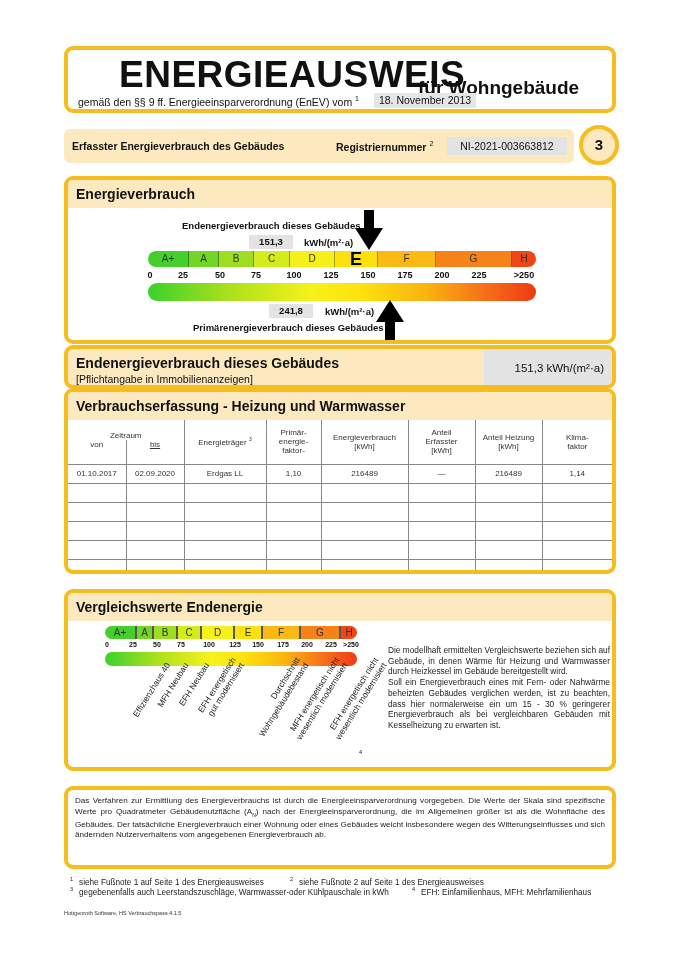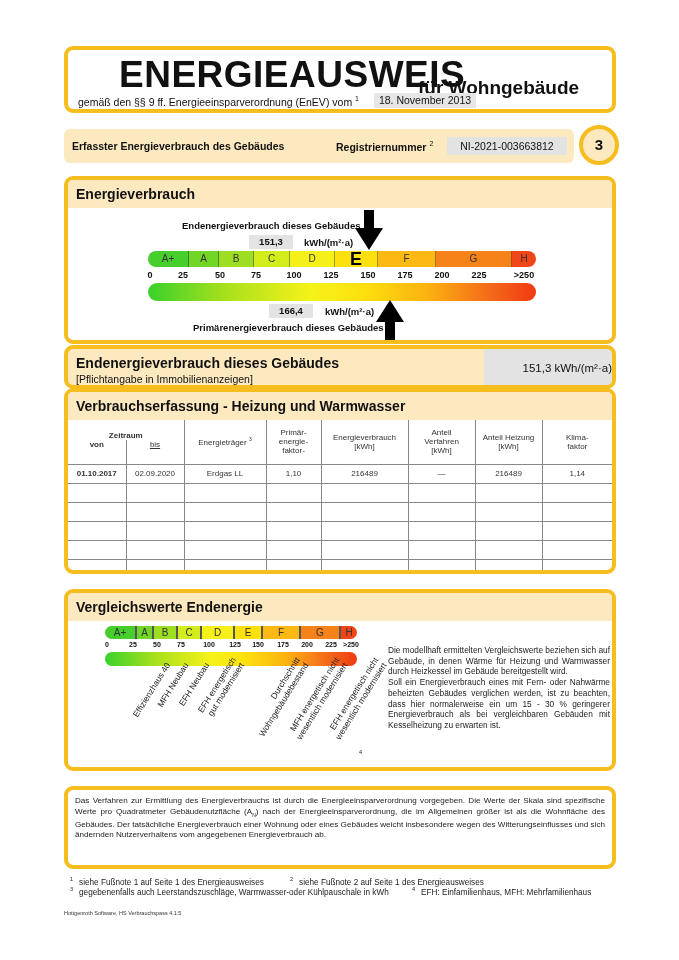--- a/index.html
+++ b/index.html
@@ -33,28 +33,28 @@
   .ticks { position: absolute; font-size: 9px; font-weight: bold; }
   .ticks span { position: absolute; transform: translateX(-50%); white-space: nowrap; }
   .valbox { position: absolute; background: #e3e3e3; font-size: 9.5px; font-weight: bold; text-align: center; line-height: 14px; height: 14px; }
   .unit { position: absolute; font-size: 9.5px; font-weight: bold; }
   .cap { position: absolute; font-size: 9.5px; font-weight: bold; }
 
   
   #ee { left: 64px; top: 345px; width: 552px; height: 44px; background: #fde9c0; }
   #ee .t { position: absolute; left: 8px; top: 6px; font-size: 14px; font-weight: bold; }
   #ee .s { position: absolute; left: 8px; top: 24px; font-size: 10.5px; }
-  #ee .v { position: absolute; right: 0; top: 0; width: 128px; height: 36px; background: #e3e3e3; font-size: 11.5px; text-align: right; line-height: 38px; }
+  #ee .v { position: absolute; right: 0; top: 0; width: 128px; height: 36px; background: #e3e3e3; font-size: 11.5px; text-align: right; padding-right: 8px; line-height: 38px; }
 
   
   #vt { left: 64px; top: 388px; width: 552px; height: 186px; }
   table { border-collapse: collapse; width: 100%; font-size: 8px; color: #333; }
   td, th { border: 1px solid #888; text-align: center; font-weight: normal; padding: 0 2px; }
   table tr:first-child th { border-top: none; }
-  table td:first-child, table th:first-child { border-left: none; font-weight: bold; }
+  table td:first-child, table th:first-child { border-left: none; }
   table td:last-child, table th:last-child { border-right: none; }
   .data-row td { height: 19px; }
   .empty-row td { height: 19px; }
 
   
   #vg { left: 64px; top: 589px; width: 552px; height: 182px; }
   .rot { position: absolute; transform-origin: right bottom; transform: rotate(-58deg); font-size: 8.5px; color: #222; white-space: nowrap; text-align: right; line-height: 10px; }
   #vg .desc { position: absolute; left: 320px; top: 52px; width: 222px; font-size: 8.3px; line-height: 10.7px; text-align: justify; color: #222; }
   #vg .fn4 { position: absolute; left: 291px; top: 156px; font-size: 5.5px; }
 
@@ -118,21 +118,21 @@
     <span style="left:183px;">125</span>
     <span style="left:220px;">150</span>
     <span style="left:257px;">175</span>
     <span style="left:294px;">200</span>
     <span style="left:331px;">225</span>
     <span style="left:376px;">&gt;250</span>
   </div>
 
   <div class="grad-bar" style="left:80px; top:103px; width:388px;"></div>
 
-  <div class="valbox" style="left:201px; top:124px; width:44px;">166,4</div>
+  <div class="valbox" style="left:201px; top:124px; width:44px;">241,8</div>
   <div class="unit" style="left:257px; top:126px;">kWh/(m²·a)</div>
   <div class="cap" style="left:125px; top:142px;">Primärenergieverbrauch dieses Gebäudes</div>
 
   <svg class="abs" style="left:308px; top:120px;" width="28" height="40">
     <polygon points="14,0 28,22 0,22" fill="#000"></polygon>
     <rect x="9" y="20" width="10" height="20" fill="#000"></rect>
   </svg>
 </div>
 
 <div id="ee" class="box">
@@ -147,21 +147,21 @@
     <tbody>
         <tr style="height:20px;">
       <th colspan="2" style="border-bottom:none; vertical-align:bottom;">Zeitraum</th>
       <th rowspan="2" style="width:82px;"><span>Energieträger</span> <sup style="font-size:5px;">3</sup></th>
       <th rowspan="2" style="width:55px; white-space:pre-line;">Primär-
 energie-
 faktor-</th>
       <th rowspan="2" style="width:87px; white-space:pre-line;">Energieverbrauch
 [kWh]</th>
       <th rowspan="2" style="width:67px; white-space:pre-line;">Anteil
-Verfahren
+Erfasster
 [kWh]</th>
       <th rowspan="2" style="width:67px; white-space:pre-line;">Anteil Heizung
 [kWh]</th>
       <th rowspan="2" style="white-space:pre-line;">Klima-
 faktor</th>
     </tr>
     <tr style="height:24px;">
       <th style="width:58px; border-top:none; border-right:1px solid #888; vertical-align:top;">von</th>
       <th style="width:58px; border-top:none; vertical-align:top;text-decoration:underline;">bis</th>
     </tr>

